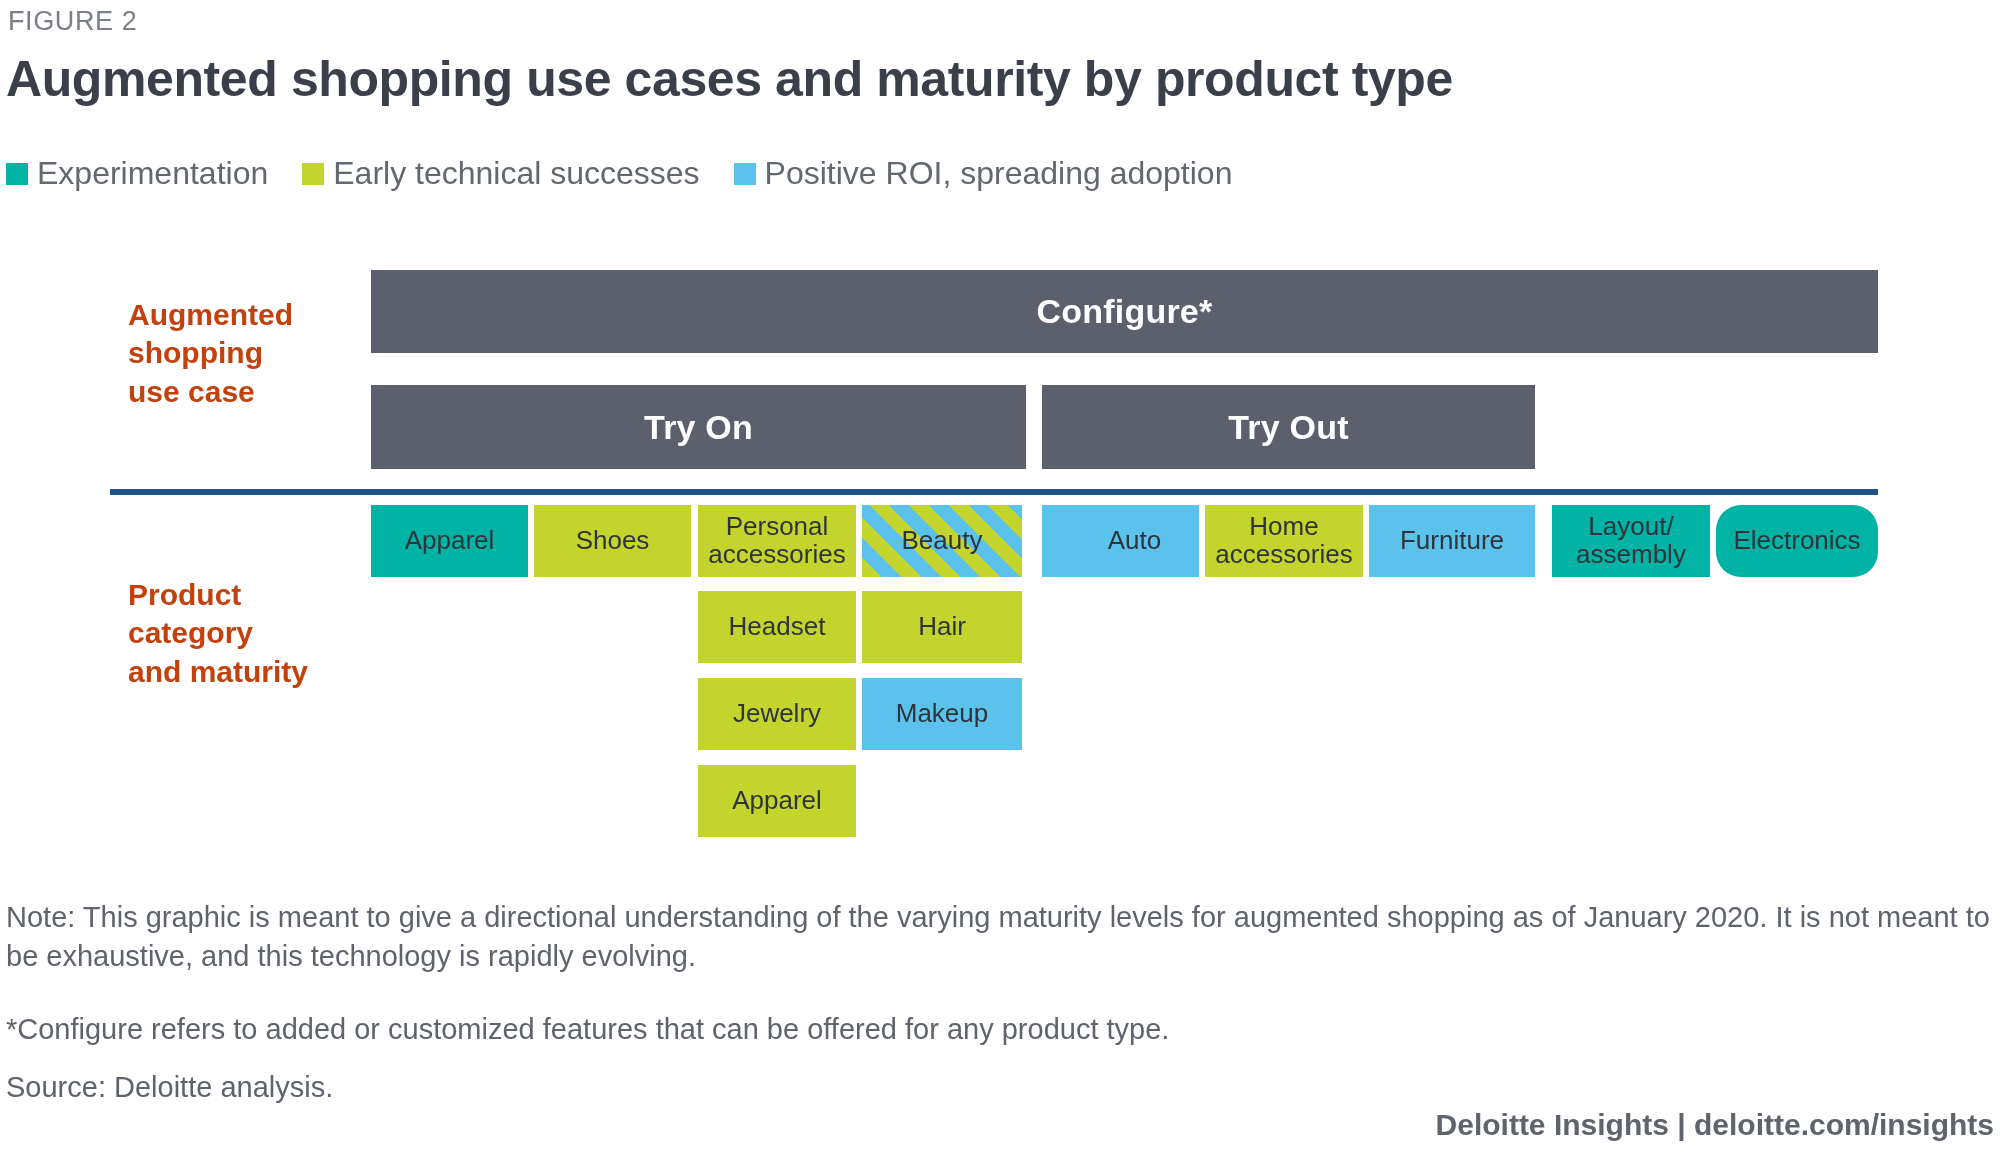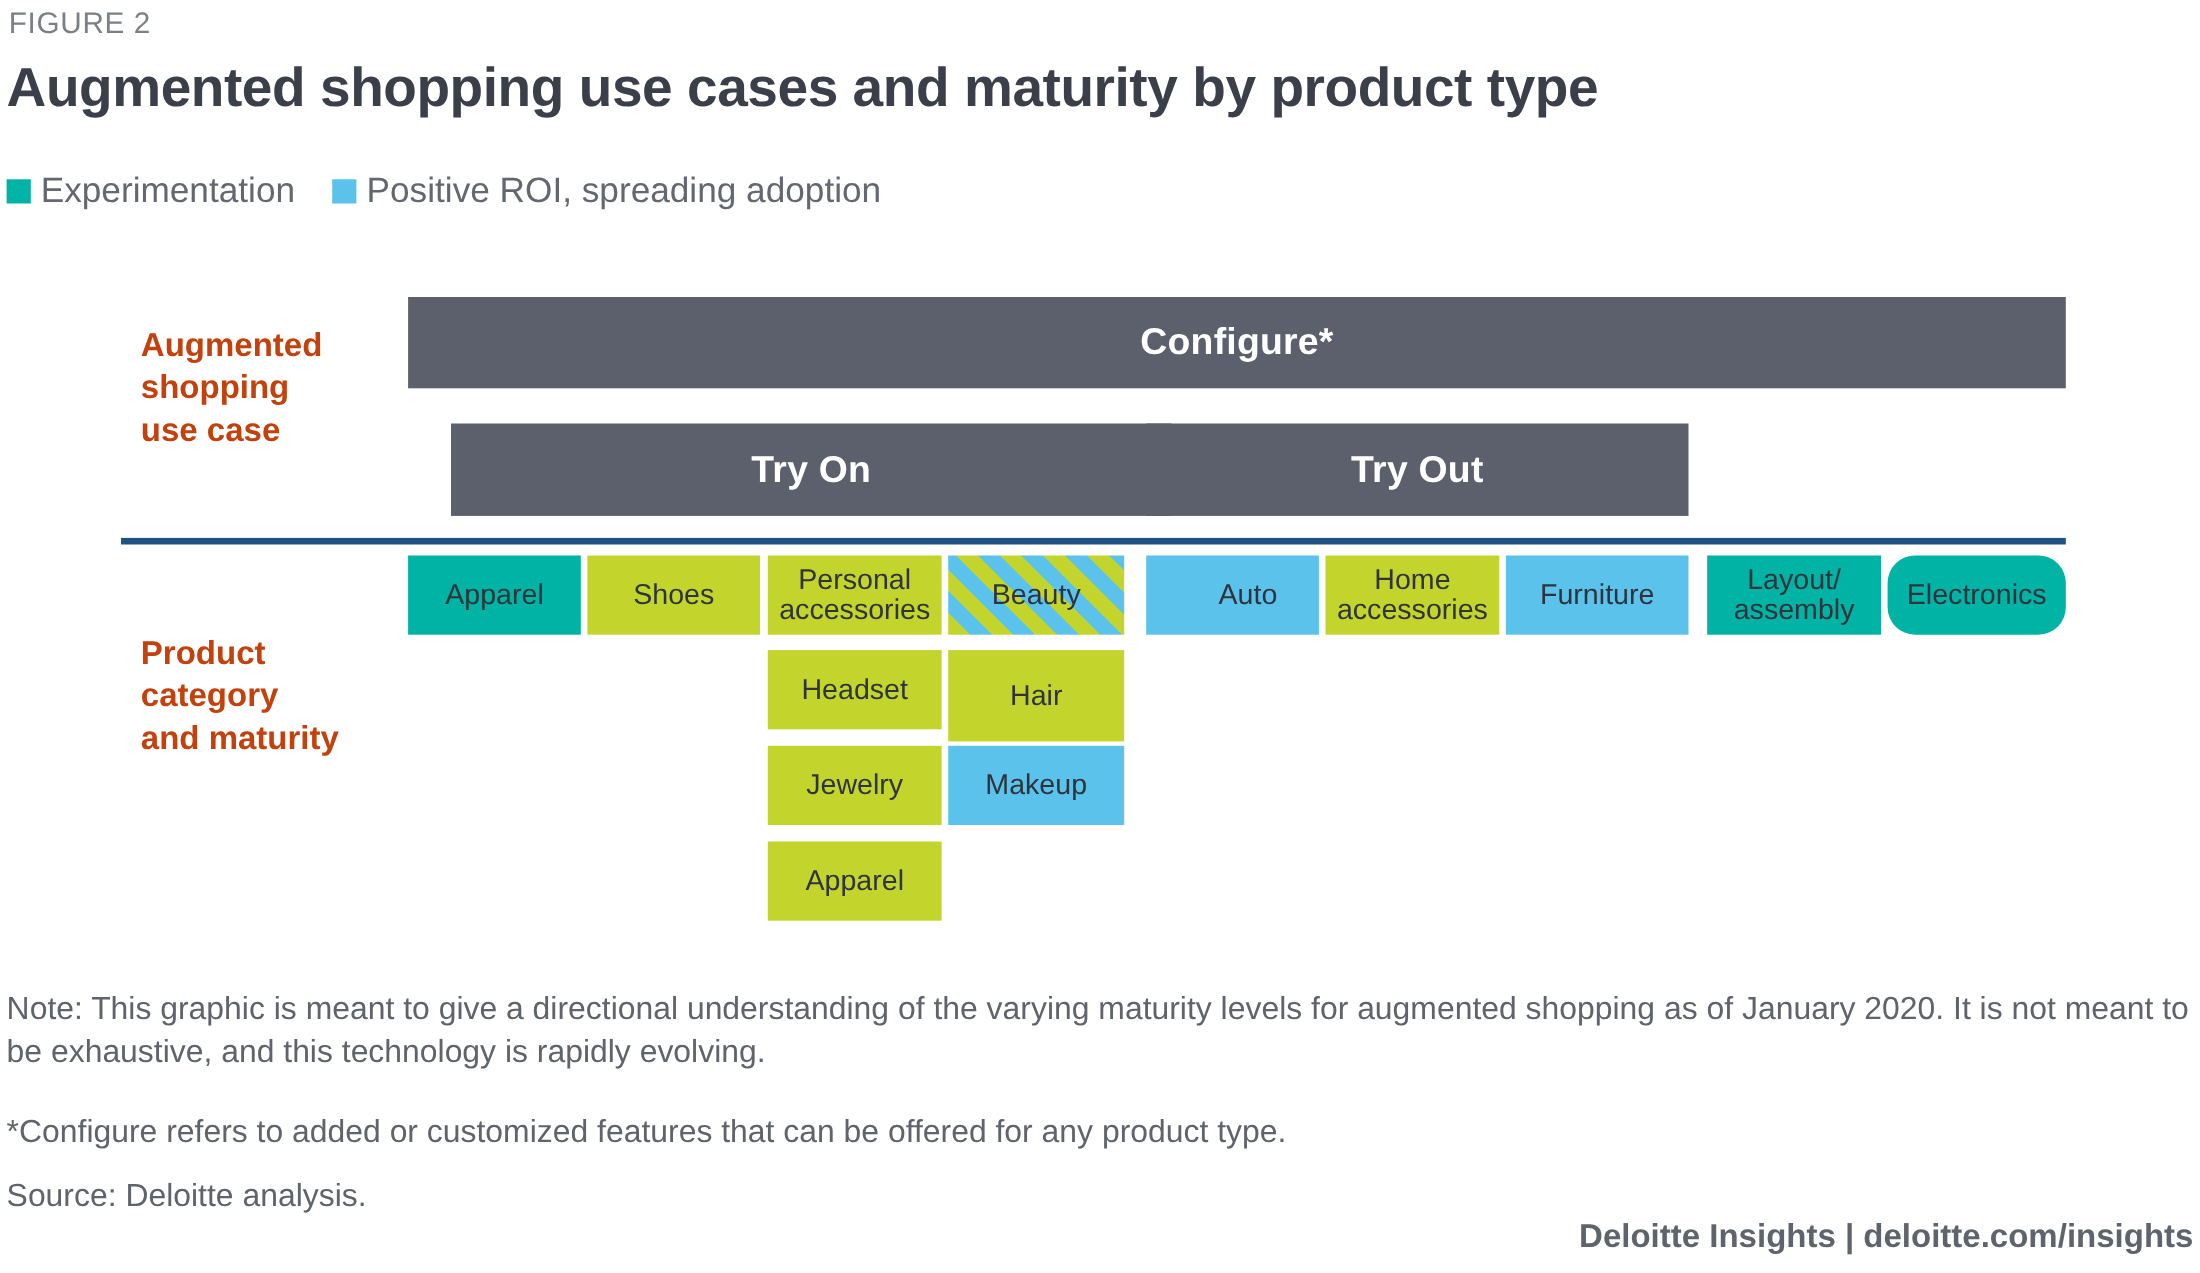--- a/index.html
+++ b/index.html
@@ -49,21 +49,21 @@
 
   .usecase-bar{
     position:absolute;
     background:#5c606c;
     color:#ffffff;
     display:flex;align-items:center;justify-content:center;
     font-size:34px;font-weight:bold;
     letter-spacing:.2px;
   }
   #bar-configure{left:371px;top:270px;width:1507px;height:83px;}
-  #bar-tryon   {left:371px;top:385px;width:655px;height:84px;margin-left:39px;}
+  #bar-tryon   {left:371px;top:385px;width:655px;height:84px;}
   #bar-tryout  {left:1042px;top:385px;width:493px;height:84px;}
   #bar-interact{left:1552px;top:385px;width:326px;height:84px;}
 
   .divider{
     position:absolute;left:110px;top:489px;
     width:1768px;height:6px;background:#1f5386;
   }
 
   
   .cell{
@@ -110,20 +110,24 @@
 
   <div class="figure-label">FIGURE 2</div>
   <div class="fig-title">Augmented shopping use cases and maturity by product type</div>
 
   <div class="legend">
     <div class="legend-item">
       <span class="swatch" style="background:#00b3a4"></span>
       <span class="legend-text">Experimentation</span>
     </div>
     <div class="legend-item">
+      <span class="swatch" style="background:#c3d52c"></span>
+      <span class="legend-text">Early technical successes</span>
+    </div>
+    <div class="legend-item">
       <span class="swatch" style="background:#5bc2ec"></span>
       <span class="legend-text">Positive ROI, spreading adoption</span>
     </div>
   </div>
 
   <div class="chart">
 
     <div class="row-label" id="lbl-usecase">
       <span>Augmented</span><br>
       <span>shopping</span><br>
@@ -177,21 +181,21 @@
         <span>assembly</span>
       </div>
     </div>
     <div class="cell teal" style="left:1716px;top:505px;width:162px;height:72px;border-radius:25px;">
       <span>Electronics</span>
     </div>
 
     <div class="cell green" style="left:698px;top:591px;width:158px;height:72px;">
       <span>Headset</span>
     </div>
-    <div class="cell green" style="left:862px;top:591px;width:160px;height:83px;">
+    <div class="cell green" style="left:862px;top:591px;width:160px;height:72px;">
       <span>Hair</span>
     </div>
 
     <div class="cell green" style="left:698px;top:678px;width:158px;height:72px;">
       <span>Jewelry</span>
     </div>
     <div class="cell blue" style="left:862px;top:678px;width:160px;height:72px;">
       <span>Makeup</span>
     </div>
 

